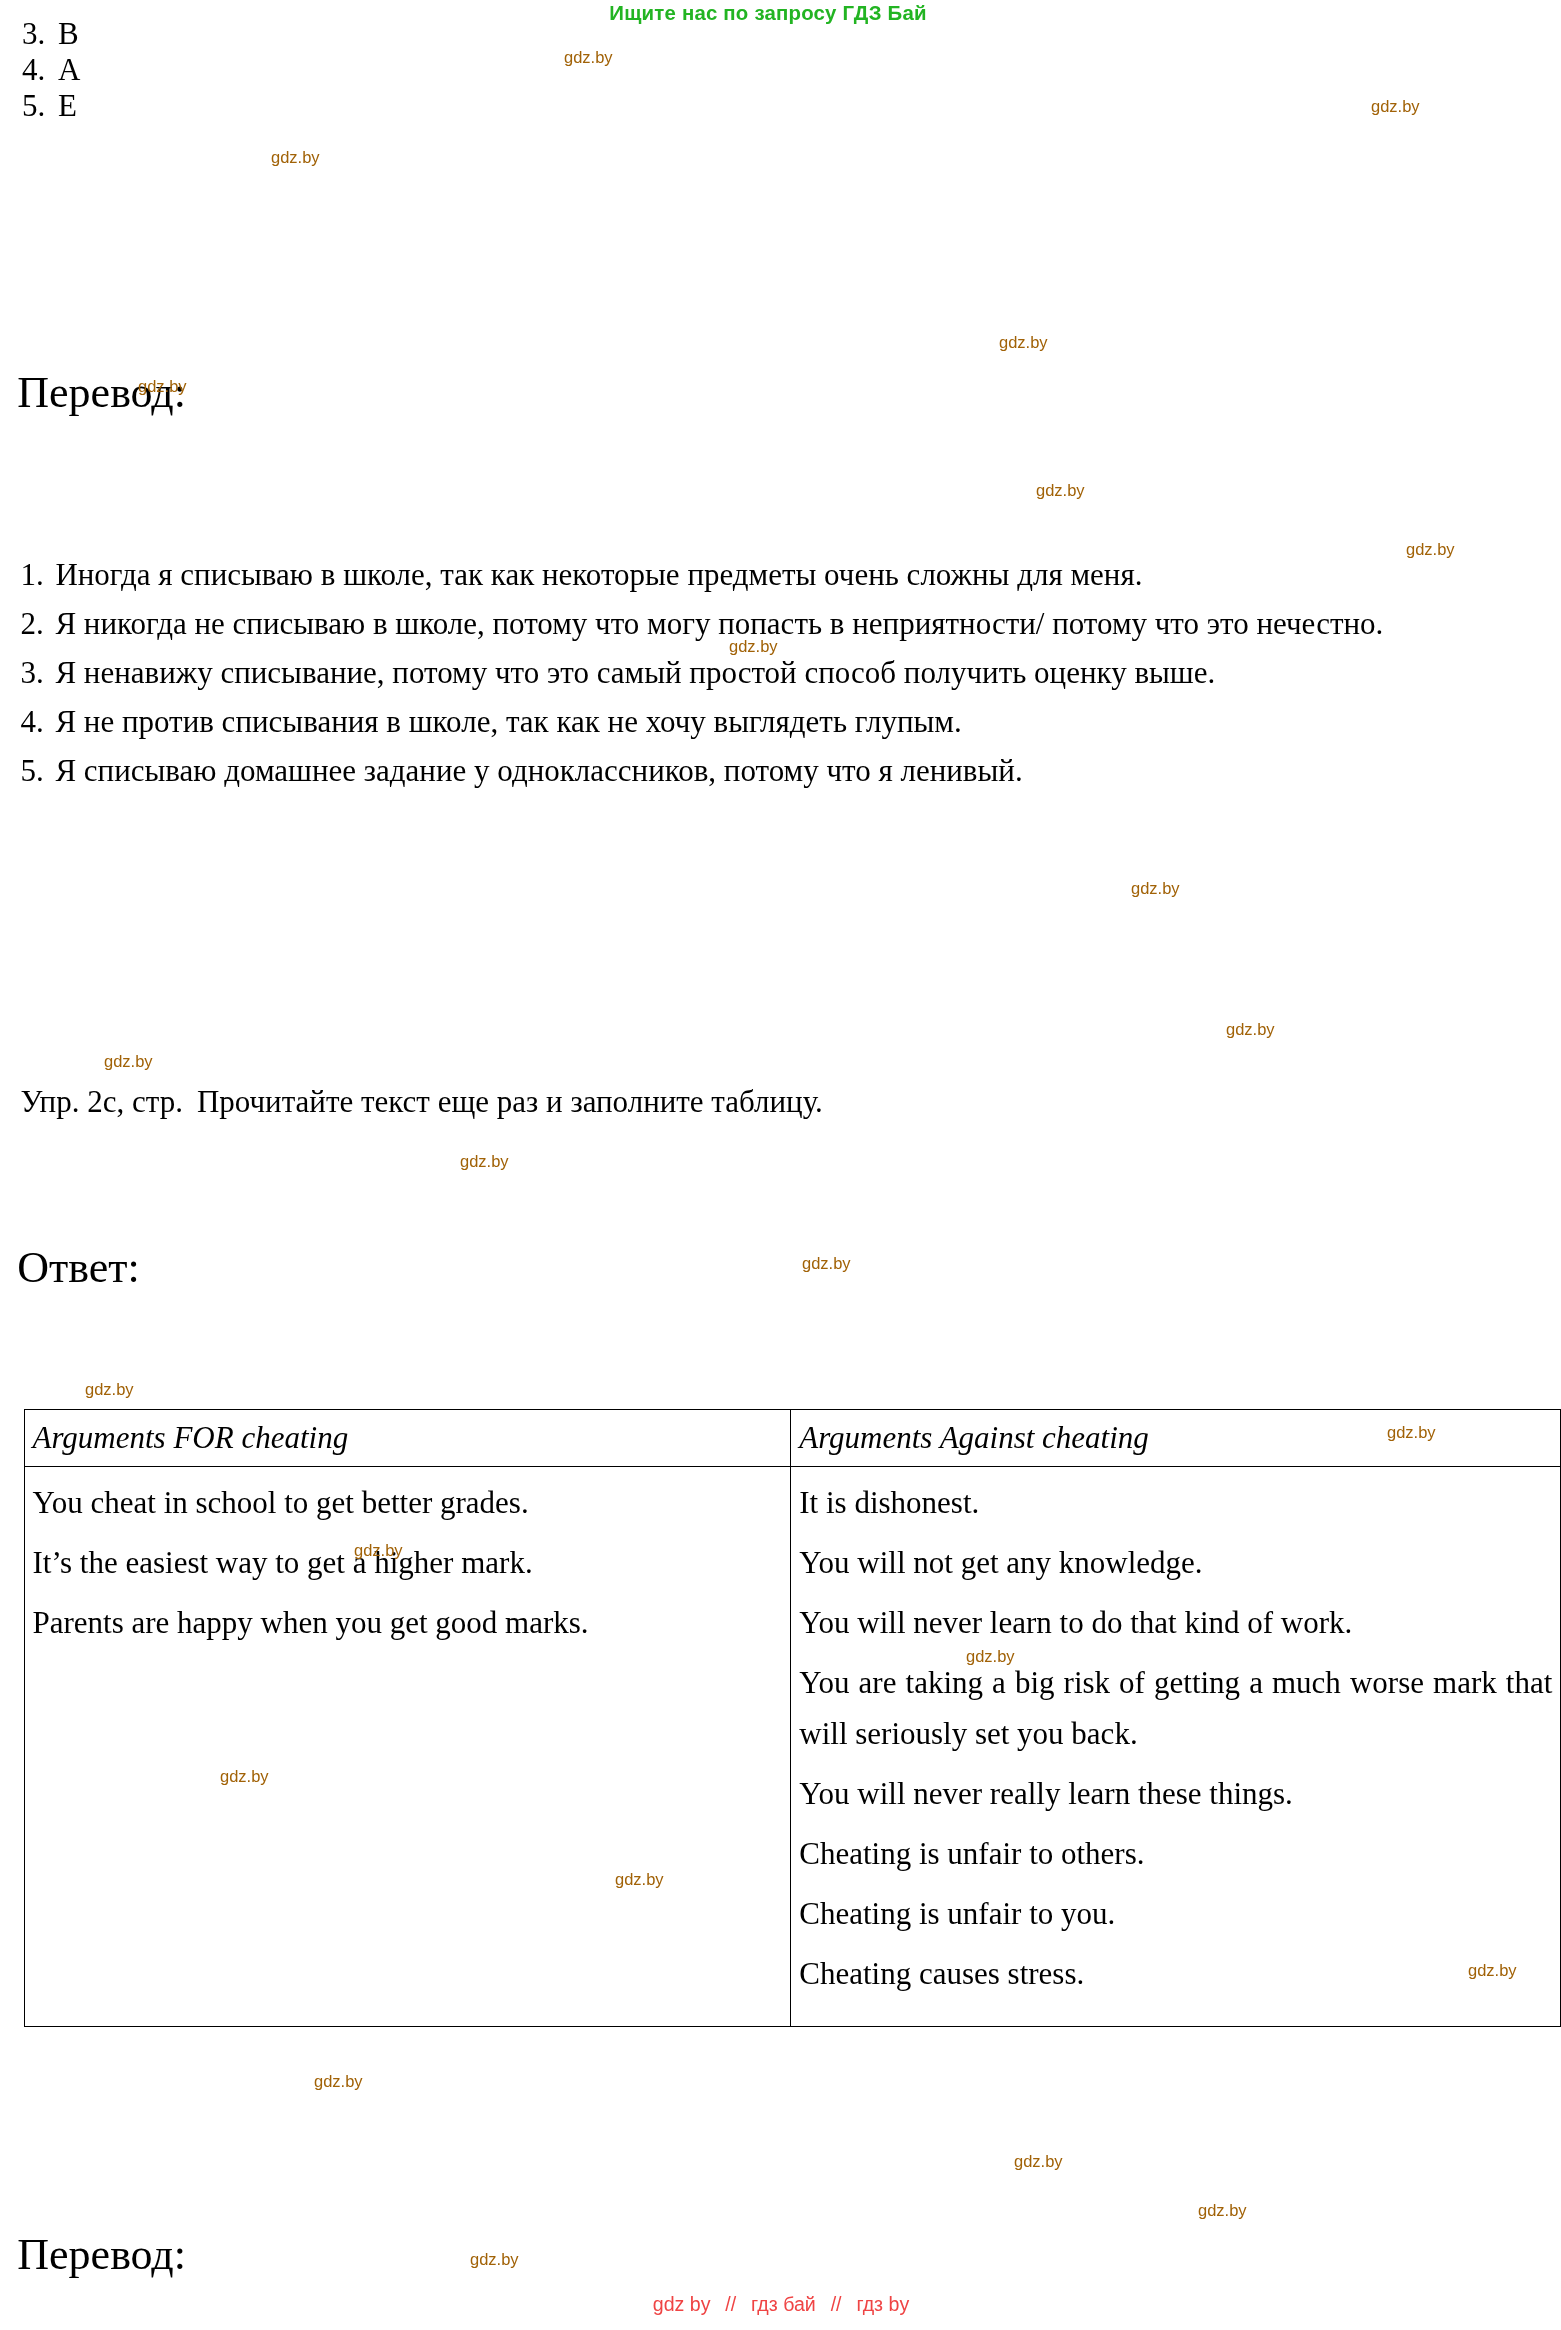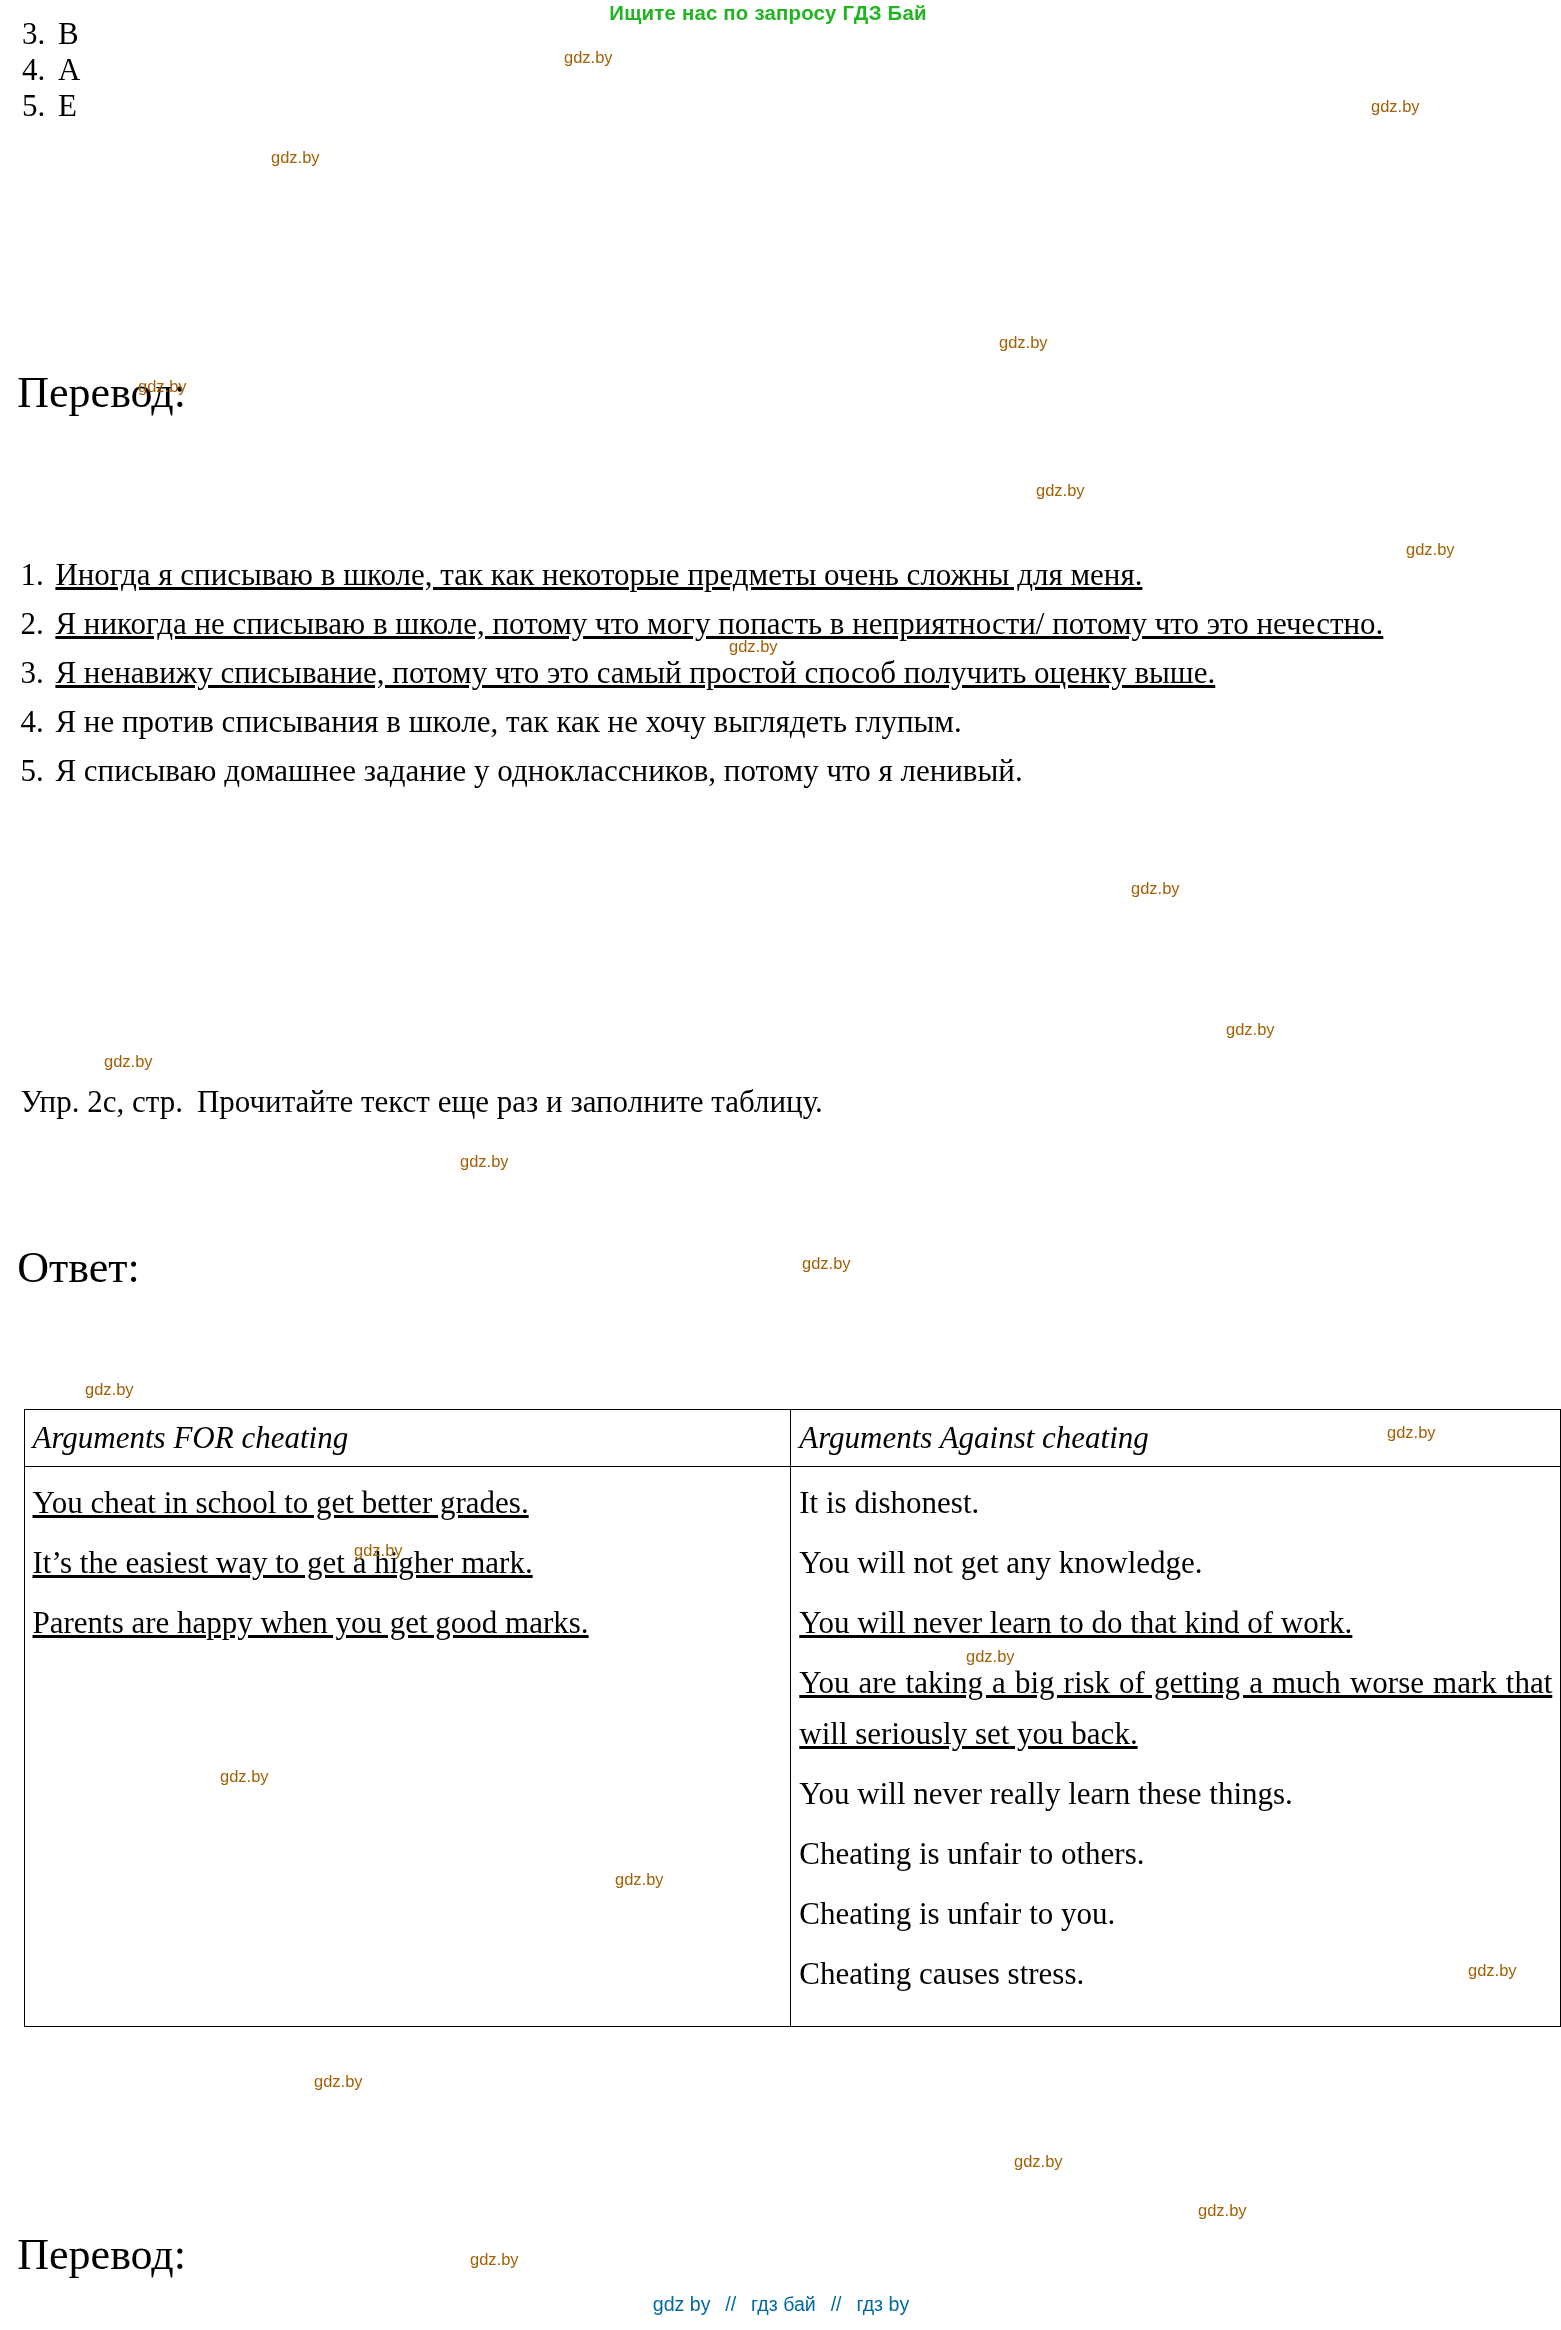--- a/index.html
+++ b/index.html
@@ -119,21 +119,21 @@
   }
   .arg-table .col-left  { width: 750px; }
   .arg-table .col-right { width: 753px; }
   .arg-table .hdr-row td {
     white-space: nowrap;
     font-style: italic;
   }
   .arg-table .body-row td {
     height: 555px;
   }
-  .just { text-align: justify; text-align-last: left; text-decoration: underline; }
+  .just { text-align: justify; text-align-last: left; }
   .cell-line { display: block; margin-top: 9px; }
 
   
   .wm {
     position: absolute;
     font-family: "Liberation Sans", "DejaVu Sans", sans-serif;
     font-size: 16.5px;
     line-height: 16.5px;
     color: #a16207;
     white-space: nowrap;
@@ -142,21 +142,21 @@
 
   
   .footer-links {
     position: absolute;
     left: 0;
     top: 2293px;
     width: 1562px;
     text-align: center;
     font-family: "Liberation Sans", "DejaVu Sans", sans-serif;
     font-size: 19.6px;
-    color: #0369a1;
+    color: #ef4444;
     white-space: nowrap;
   }
   .footer-links span { margin: 0 4.7px; }
 </style>
 </head>
 <body>
 
 <div class="page">
 
   <div class="promo">Ищите нас по запросу ГДЗ Бай</div>

